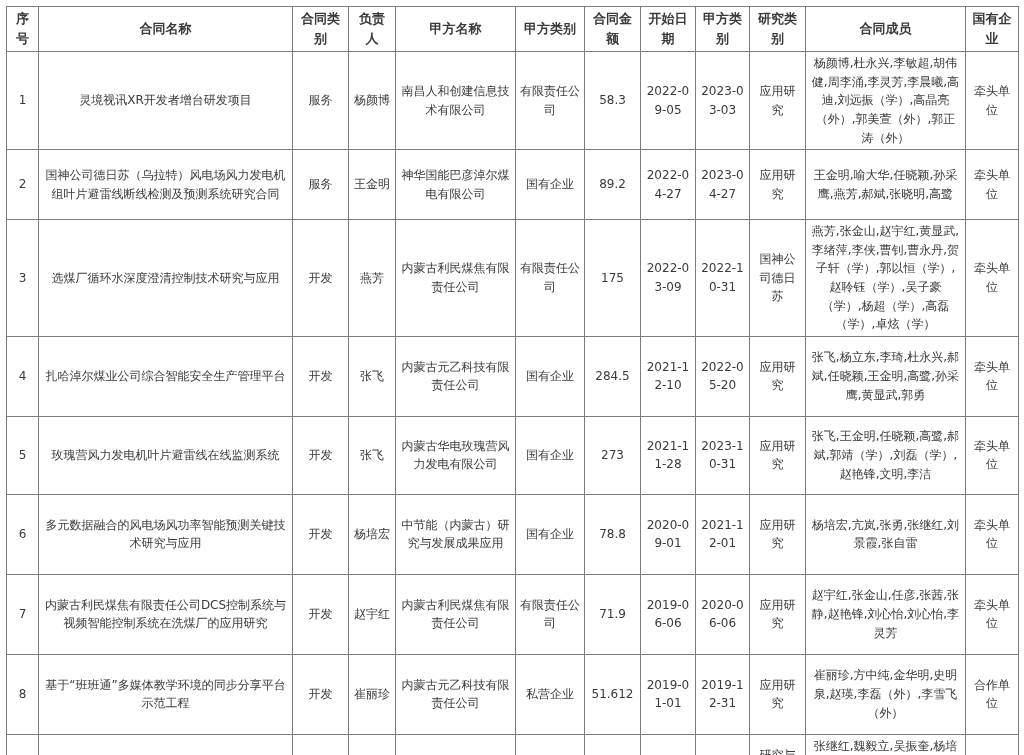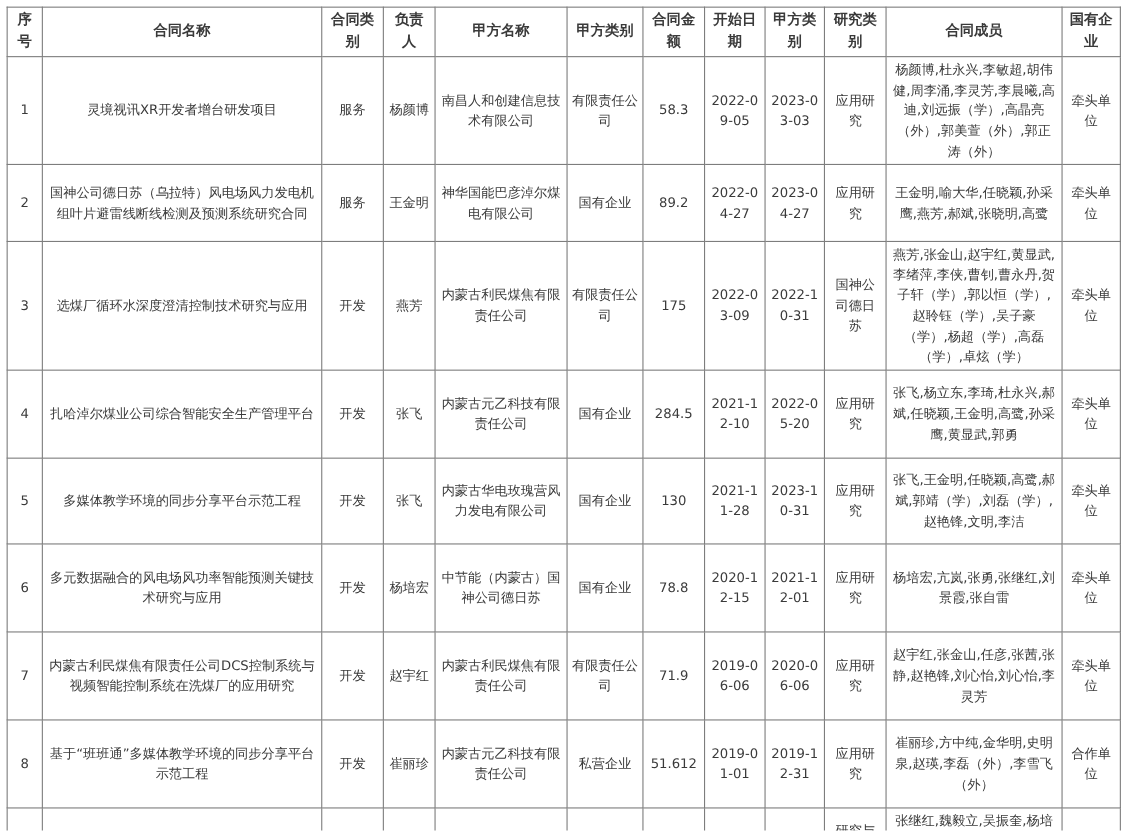--- a/index.html
+++ b/index.html
@@ -133,41 +133,41 @@
         <td>国有企业</td>
         <td>284.5</td>
         <td>2021-12-10</td>
         <td>2022-05-20</td>
         <td>应用研究</td>
         <td>张飞,杨立东,李琦,杜永兴,郝斌,任晓颖,王金明,高鹭,孙采鹰,黄显武,郭勇</td>
         <td>牵头单位</td>
       </tr>
       <tr>
         <td>5</td>
-        <td>多媒体教学环境的同步分享平台示范工程</td>
+        <td>玫瑰营风力发电机叶片避雷线在线监测系统</td>
         <td>开发</td>
         <td>张飞</td>
         <td>内蒙古华电玫瑰营风力发电有限公司</td>
         <td>国有企业</td>
-        <td>130</td>
+        <td>273</td>
         <td>2021-11-28</td>
         <td>2023-10-31</td>
         <td>应用研究</td>
         <td>张飞,王金明,任晓颖,高鹭,郝斌,郭靖（学）,刘磊（学）,赵艳锋,文明,李洁</td>
         <td>牵头单位</td>
       </tr>
       <tr>
         <td>6</td>
         <td>多元数据融合的风电场风功率智能预测关键技术研究与应用</td>
         <td>开发</td>
         <td>杨培宏</td>
-        <td>中节能（内蒙古）国神公司德日苏</td>
+        <td>中节能（内蒙古）研究与发展成果应用</td>
         <td>国有企业</td>
         <td>78.8</td>
-        <td>2020-12-15</td>
+        <td>2020-09-01</td>
         <td>2021-12-01</td>
         <td>应用研究</td>
         <td>杨培宏,亢岚,张勇,张继红,刘景霞,张自雷</td>
         <td>牵头单位</td>
       </tr>
       <tr>
         <td>7</td>
         <td>内蒙古利民煤焦有限责任公司DCS控制系统与视频智能控制系统在洗煤厂的应用研究</td>
         <td>开发</td>
         <td>赵宇红</td>

